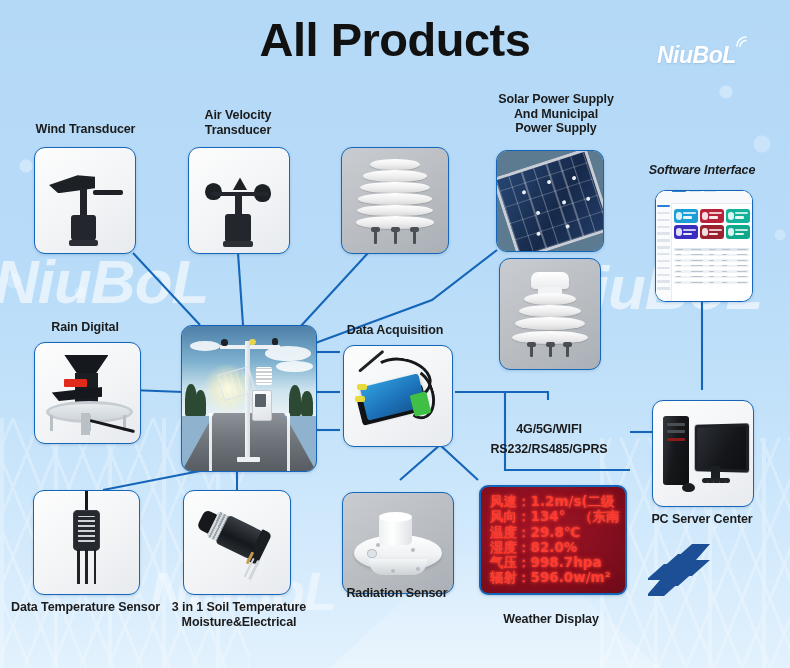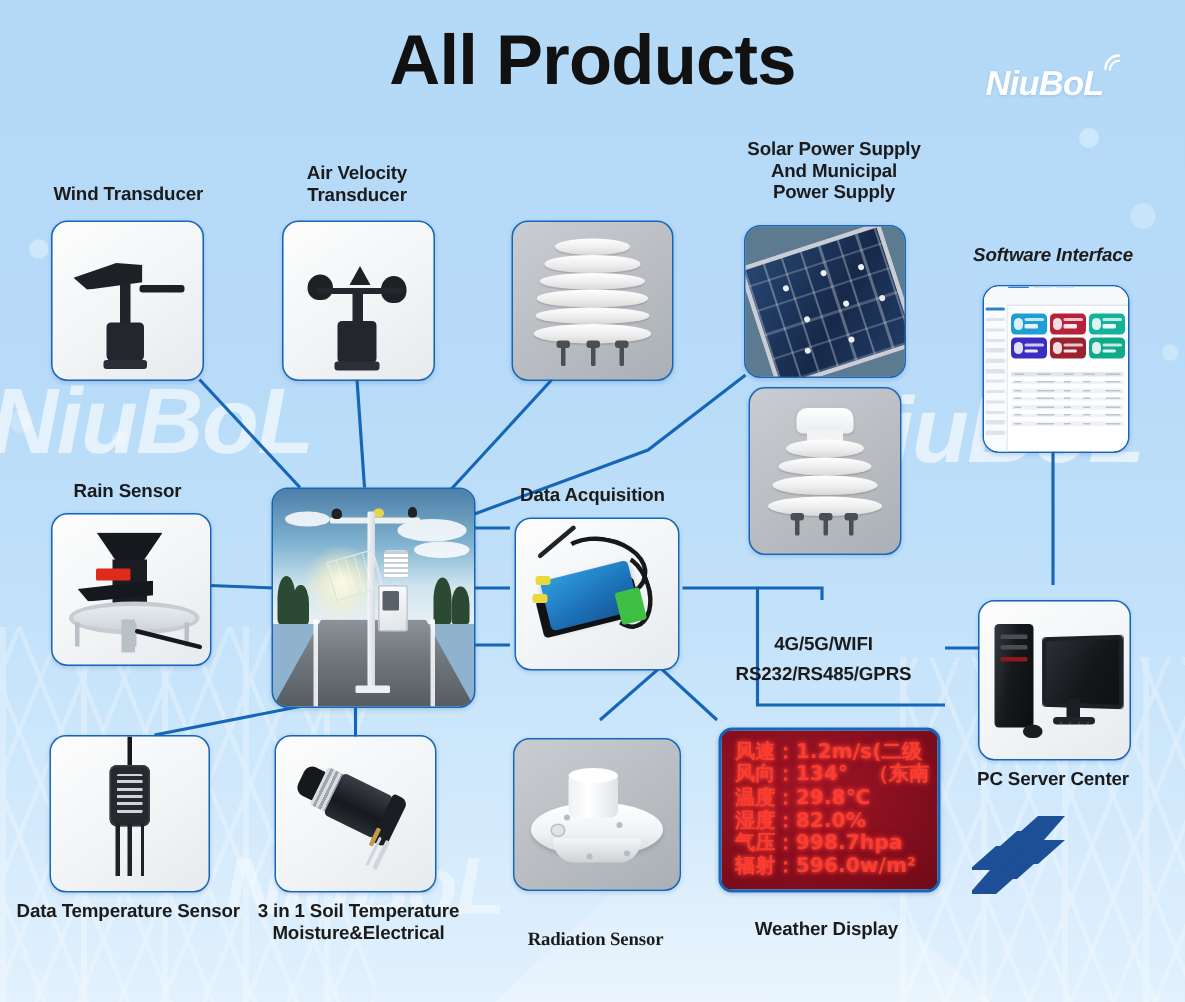--- a/index.html
+++ b/index.html
@@ -504,21 +504,21 @@
           <i class="c" style="left:2%;width:7%;"></i>
           <i class="c" style="left:22%;width:16%;"></i>
           <i class="c" style="left:46%;width:7%;"></i>
           <i class="c" style="left:64%;width:7%;"></i>
           <i class="c" style="left:84%;width:13%;"></i>
         </div>
     </div>
   </div>
 
   <div class="caption" style="left:20px;top:320px;width:130px;">
-    <span>Rain Sensor</span>
+    <span>Rain Digital</span>
   </div>
   <div class="card" style="left:34px;top:342px;width:105px;height:100px;">
     <div class="art">
       <div class="rg-funnel"></div>
         <div class="rg-body"></div>
         <div class="rg-red"></div>
       <div class="rg-wing"></div>
         <div class="rg-ring"></div>
       <div class="rg-leg" style="left:14%;"></div>
         <div class="rg-leg" style="left:50%;"></div>
@@ -647,21 +647,21 @@
       <div class="rs-base"></div>
       <div class="rs-cyl"></div>
       <div class="rs-cap"></div>
       <div class="rs-lens"></div>
       <div class="rs-screw" style="left:30%;top:50%;"></div>
       <div class="rs-screw" style="left:62%;top:55%;"></div>
       <div class="rs-screw" style="left:44%;top:76%;"></div>
       <div class="rs-screw" style="left:66%;top:74%;"></div>
     </div>
   </div>
-  <div class="caption" style="left:337px;top:619px;width:120px;font-family:Liberation Serif, serif;">
+  <div class="caption" style="left:337px;top:586px;width:120px;">
     <span>Radiation Sensor</span>
   </div>
 
   <div id="display" style="left:479px;top:485px;width:144px;height:106px;">
     <div class="lines">
       <span class="ln">风速：1.2m/s(二级</span>
       <span class="ln">风向：134°　（东南</span>
       <span class="ln">温度：29.8℃</span>
       <span class="ln">湿度：82.0%</span>
       <span class="ln">气压：998.7hpa</span>

